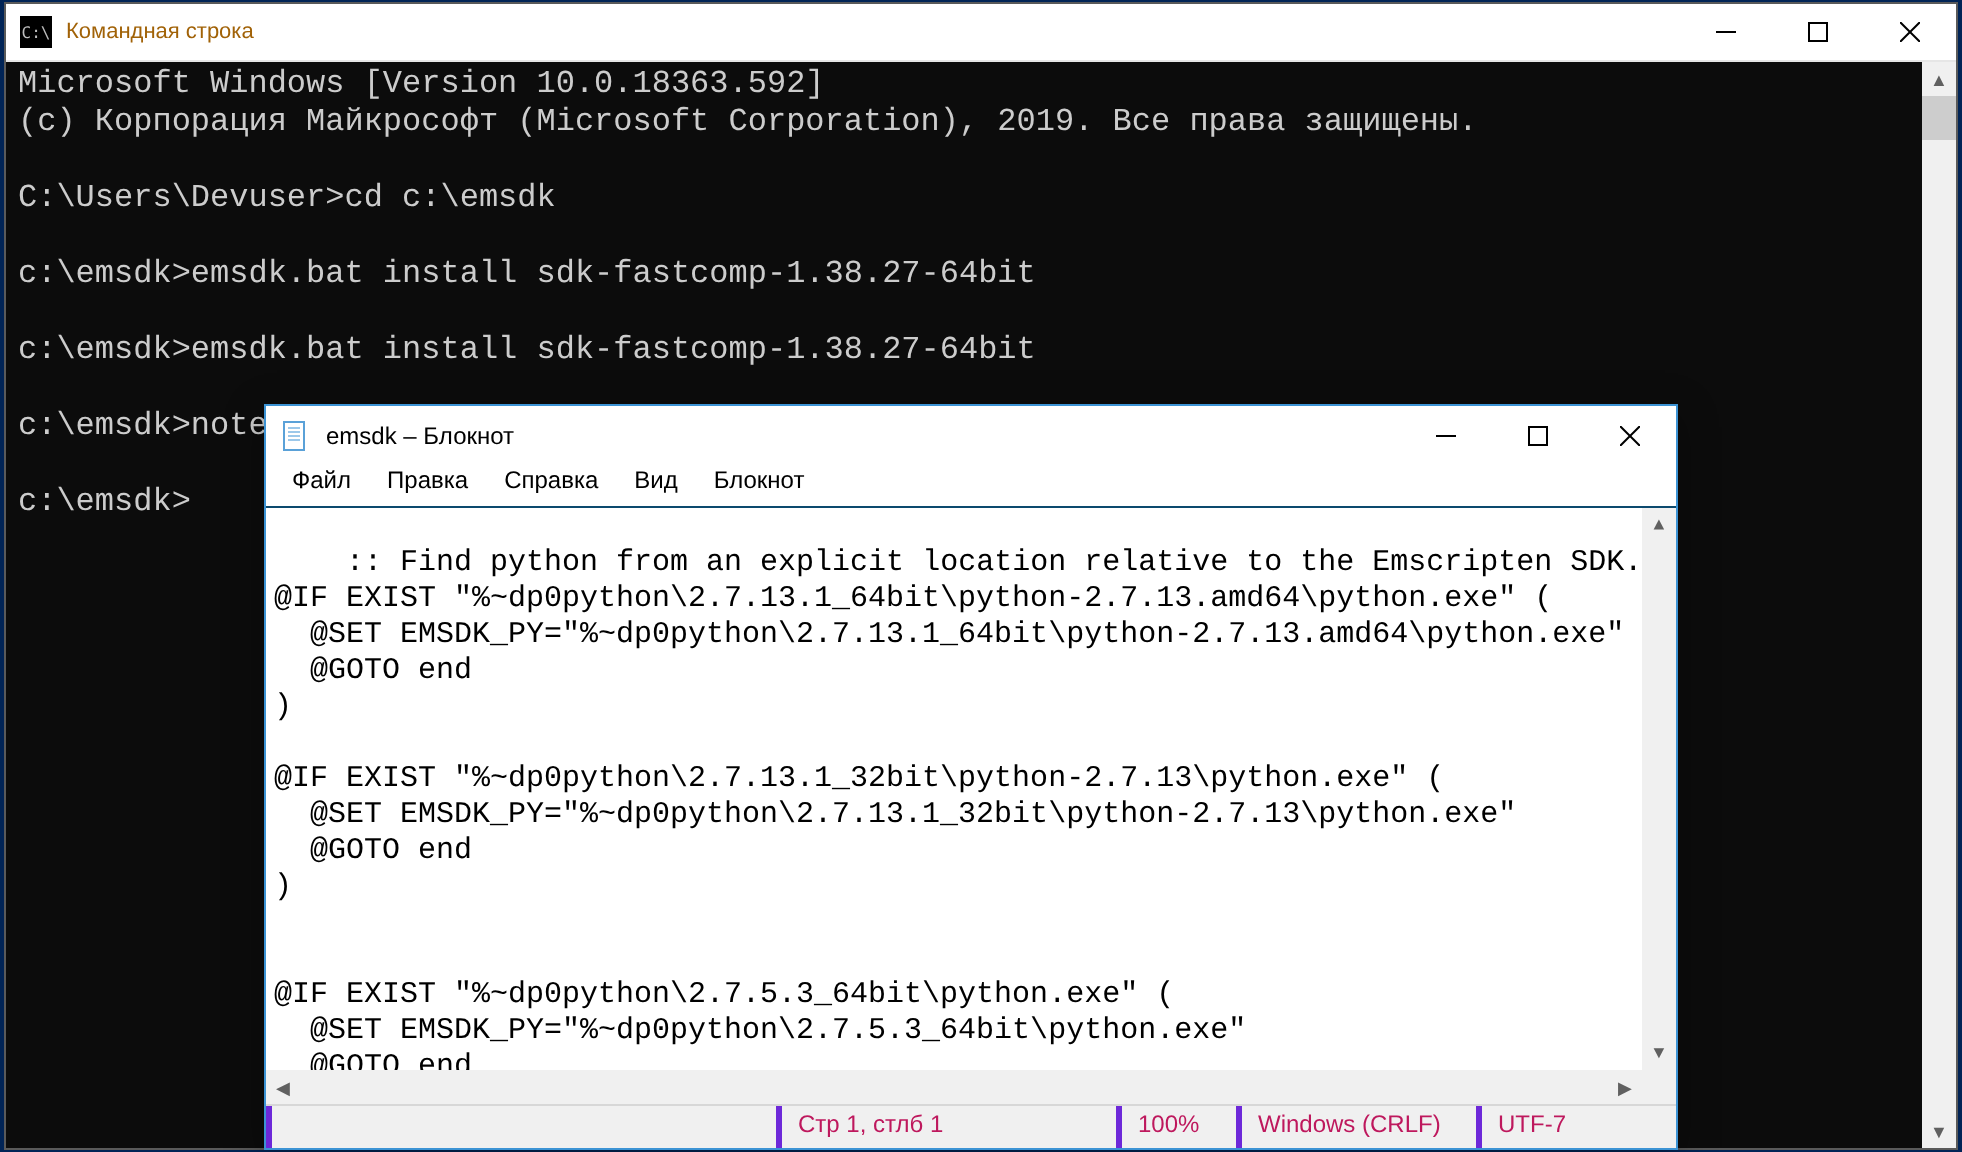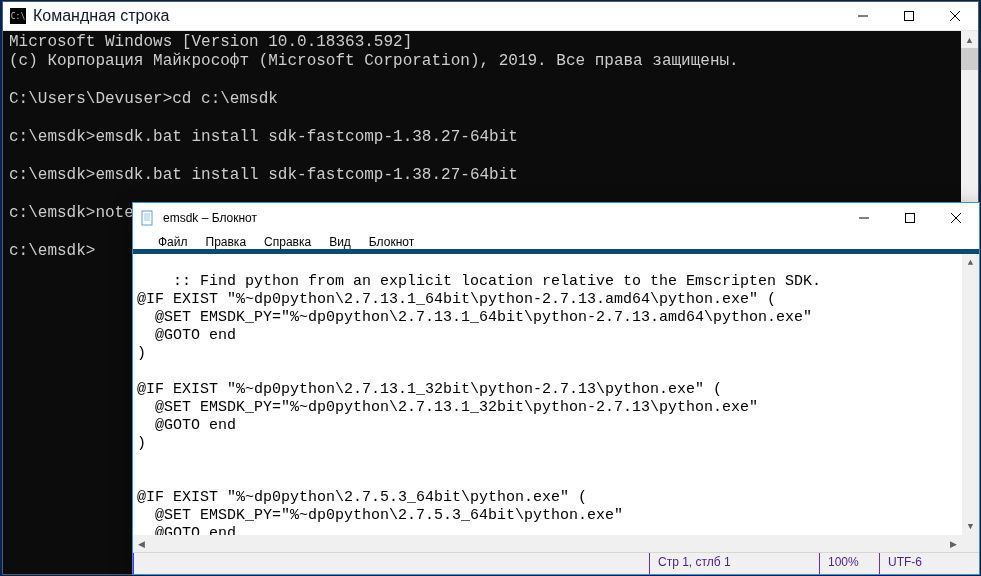--- a/index.html
+++ b/index.html
@@ -1,42 +1,42 @@
 <!DOCTYPE html>
 <html><head>
 <meta charset="utf-8">
 <style>
   *{box-sizing:border-box;margin:0;padding:0}
   body{width:981px;height:576px;background:#012456;font-family:"Segoe UI",Tahoma,sans-serif;overflow:hidden;position:relative}
   .cmdwin{position:absolute;left:2px;top:1px;width:977px;height:574px;background:#0c0c0c;border:1px solid #5a5a5a;display:flex;flex-direction:column}
   .titlebar{height:29px;background:#fff;display:flex;align-items:center;border-bottom:1px solid #e6e6e6}
   .ticn{width:16px;height:16px;margin:0 7px;background:#000;display:inline-flex;align-items:center;justify-content:center;color:#bdbdbd;font-size:8px;font-family:Consolas,monospace}
-  .ttxt{font-size:16px;color:#0f172a;flex:1}
+  .ttxt{font-size:11px;color:#a16207;flex:1}
   .wbtns{display:flex;height:100%}
   .wbtn{width:46px;height:100%;display:flex;align-items:center;justify-content:center;color:#000}
   .cmdbody{flex:1;background:#0c0c0c;font-family:Consolas,"Courier New",monospace;font-size:16px;color:#ccc;white-space:pre;padding:2px 6px;overflow:hidden;line-height:19px;position:relative}
   .vscroll{position:absolute;right:0;top:29px;bottom:0;width:17px;background:#f0f0f0;display:flex;flex-direction:column}
   .vsup,.vsdn{height:17px;display:flex;align-items:center;justify-content:center;font-size:9px;color:#606060;background:#f0f0f0}
   .vstrack{flex:1;background:#f0f0f0;position:relative}
   .vsthumb{position:absolute;top:0;left:0;right:0;height:22px;background:#cdcdcd}
-  .npwin{position:absolute;left:132px;top:202px;width:848px;height:373px;background:#fff;border:1px solid #3c93d4;box-shadow:0 5px 18px rgba(0,0,0,.35);display:flex;flex-direction:column}
+  .npwin{position:absolute;left:132px;top:202px;width:707px;height:373px;background:#fff;border:1px solid #3c93d4;box-shadow:0 5px 18px rgba(0,0,0,.35);display:flex;flex-direction:column}
   .npbar{height:30px;background:#fff;display:flex;align-items:center}
   .npicn{width:16px;height:16px;margin:0 7px;display:inline-flex;align-items:flex-end;justify-content:center}
   .npicn svg{width:16px;height:16px}
   .nptitle{font-size:12px;color:#000;flex:1}
   .npbtn{width:46px;height:30px;display:flex;align-items:center;justify-content:center;color:#000}
-  .npmenu{height:21px;background:#fff;border-bottom:5px solid #0c4a6e;display:flex;align-items:flex-end;font-size:12px;padding-left:16px}
+  .npmenu{height:21px;background:#fff;border-bottom:1px solid #0c4a6e;display:flex;align-items:flex-start;font-size:12px;padding-left:4px}
   .mitem{padding:0 9px;color:#000;cursor:default}
   .nptext{flex:1;font-family:Consolas,"Courier New",monospace;font-size:15px;color:#000;white-space:pre;padding:1px 4px;overflow:hidden;line-height:18px;position:relative}
   .npscroll{position:absolute;right:0;top:0;bottom:0;width:17px;background:#f0f0f0;display:flex;flex-direction:column}
   .nphscroll{height:17px;background:#f0f0f0;display:flex}
   .hsl,.hsr{width:17px;display:flex;align-items:center;justify-content:center;font-size:9px;color:#606060}
   .hstrk{flex:1;background:#f0f0f0}
   .npstat{height:22px;border-top:1px solid #d7d7d7;background:#f0f0f0;display:flex;font-size:12px}
-  .cell{border-left:1px solid #6d28d9;padding:2px 8px;color:#4c1d95}
+  .cell{border-left:3px solid #6d28d9;padding:2px 8px;color:#be185d}
   .cflex{flex:1}
 </style>
 </head>
 <body>
 
 <div class="cmdwin">
   <div class="titlebar">
     <span class="ticn">C:\</span>
     <span class="ttxt">Командная строка</span>
     <div class="wbtns">
@@ -141,15 +141,16 @@
   <div class="nphscroll">
     <div class="hsl">◀</div>
     <div class="hstrk"></div>
     <div class="hsr">▶</div>
     <div style="width:17px;background:#f0f0f0"></div>
   </div>
   <div class="npstat">
     <div class="cell cflex"></div>
     <div class="cell" style="width:170px">Стр 1, стлб 1</div>
     <div class="cell" style="width:60px">100%</div>
-    <div class="cell" style="width:100px">UTF-6</div>
+    <div class="cell" style="width:120px">Windows (CRLF)</div>
+    <div class="cell" style="width:100px">UTF-7</div>
   </div>
 </div>
 
 </body></html>

